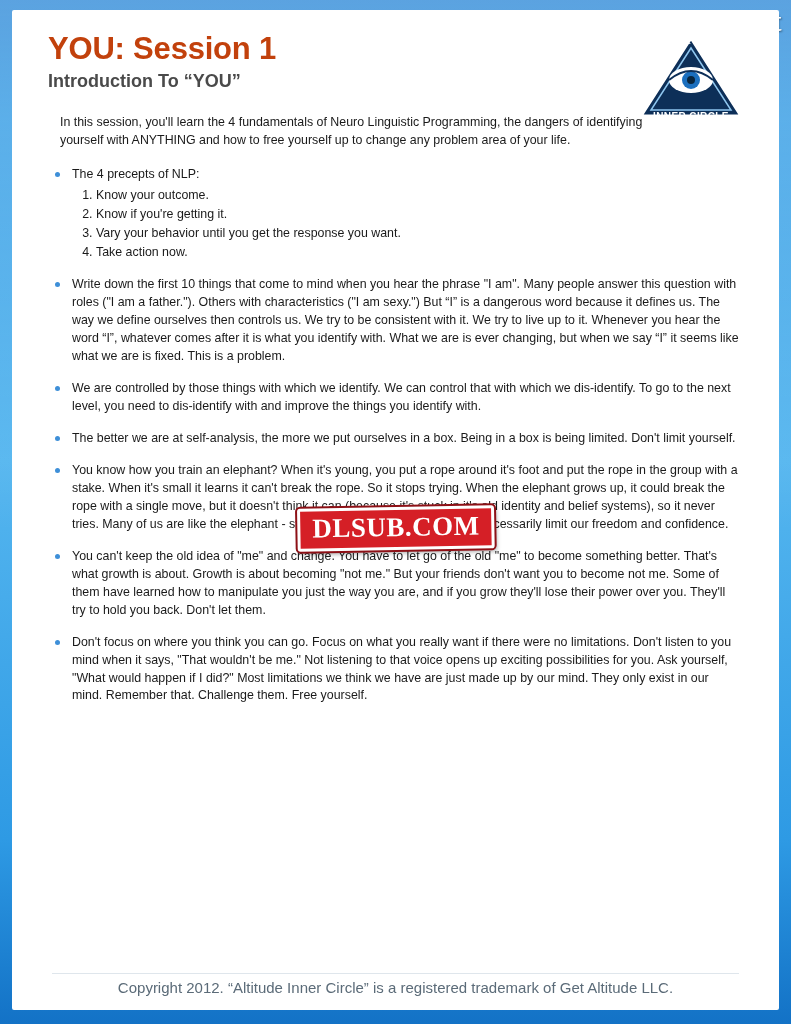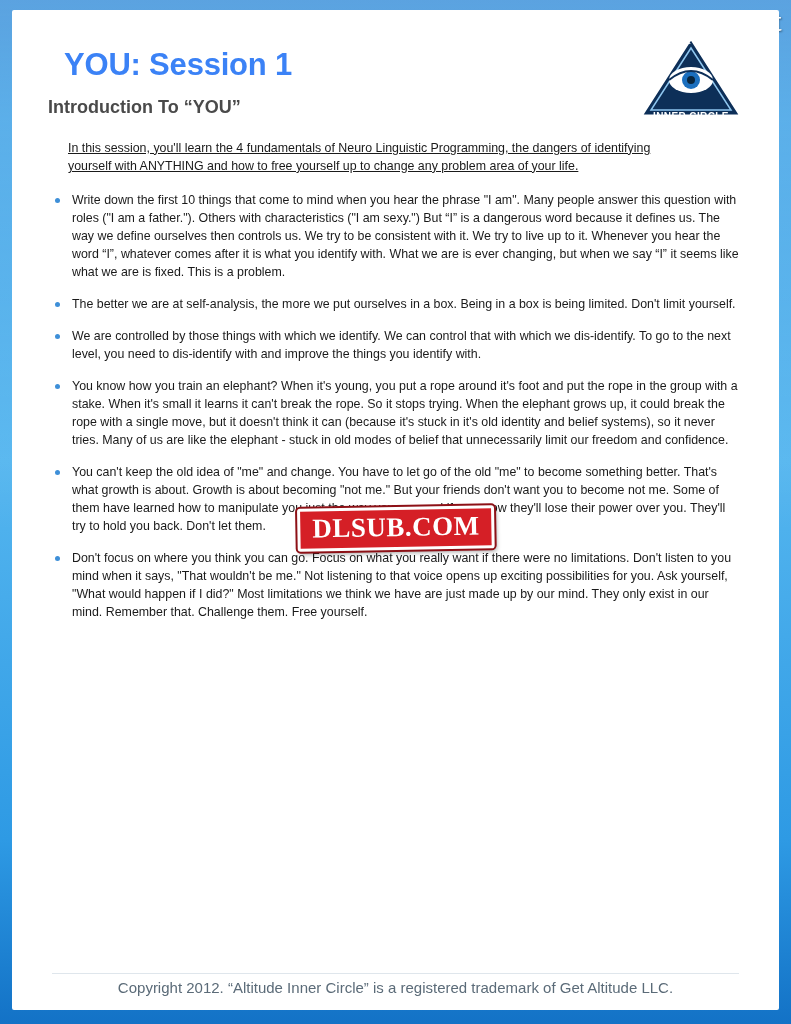--- a/index.html
+++ b/index.html
@@ -39,25 +39,25 @@
     background: linear-gradient(180deg, rgba(255,255,255,0.28), rgba(255,255,255,0));
     pointer-events: none;
   }
 
   
   .header {
     position: relative;
     padding: 22px 36px 6px 36px;
   }
   .title {
-    color: #3b82f6;
+    color: #c2410c;
     font-size: 31px;
     font-weight: bold;
     letter-spacing: -0.2px;
-    margin: 16px;
+    margin: 0;
     line-height: 1.1;
   }
   .subtitle {
     color: #4a4a4a;
     font-size: 18px;
     font-weight: bold;
     margin: 6px 0 0 0;
     line-height: 1.1;
   }
 
@@ -113,23 +113,22 @@
   }
 
   
   .content {
     padding: 4px 38px 0 40px;
     color: #1a1a1a;
     font-size: 12.4px;
     line-height: 1.45;
   }
   .intro {
-    margin: 12px 0 16px 16px;
+    margin: 12px 0 16px 8px;
     max-width: 600px;
-    text-decoration: underline;
   }
   ul.bullets {
     list-style: none;
     margin: 0;
     padding: 0;
   }
   ul.bullets > li {
     position: relative;
     padding-left: 20px;
     margin-bottom: 14px;
@@ -229,23 +228,32 @@
           </svg>
           <div class="logo-arc">ALTITUDE   QUALITY</div>
           <div class="logo-text">INNER CIRCLE</div>
         </div>
       </div>
     </div>
 
     <div class="content">
       <p class="intro">In this session, you'll learn the 4 fundamentals of Neuro Linguistic Programming, the dangers of identifying yourself with ANYTHING and how to free yourself up to change any problem area of your life.</p>
       <ul class="bullets">
+        <li>
+          <span>The 4 precepts of NLP:</span>
+          <ol class="sublist">
+            <li>Know your outcome.</li>
+            <li>Know if you're getting it.</li>
+            <li>Vary your behavior until you get the response you want.</li>
+            <li>Take action now.</li>
+          </ol>
+        </li>
         <li>Write down the first 10 things that come to mind when you hear the phrase "I am". Many people answer this question with roles ("I am a father."). Others with characteristics ("I am sexy.") But “I” is a dangerous word because it defines us. The way we define ourselves then controls us. We try to be consistent with it. We try to live up to it. Whenever you hear the word “I”, whatever comes after it is what you identify with. What we are is ever changing, but when we say “I” it seems like what we are is fixed. This is a problem.</li>
+        <li>We are controlled by those things with which we identify. We can control that with which we dis-identify. To go to the next level, you need to dis-identify with and improve the things you identify with.</li>
         <li>The better we are at self-analysis, the more we put ourselves in a box. Being in a box is being limited. Don't limit yourself.</li>
-        <li>We are controlled by those things with which we identify. We can control that with which we dis-identify. To go to the next level, you need to dis-identify with and improve the things you identify with.</li>
         <li>You know how you train an elephant? When it's young, you put a rope around it's foot and put the rope in the group with a stake. When it's small it learns it can't break the rope. So it stops trying. When the elephant grows up, it could break the rope with a single move, but it doesn't think it can (because it's stuck in it's old identity and belief systems), so it never tries. Many of us are like the elephant - stuck in old modes of belief that unnecessarily limit our freedom and confidence.</li>
         <li>You can't keep the old idea of "me" and change. You have to let go of the old "me" to become something better. That's what growth is about. Growth is about becoming "not me." But your friends don't want you to become not me. Some of them have learned how to manipulate you just the way you are, and if you grow they'll lose their power over you. They'll try to hold you back. Don't let them.</li>
         <li>Don't focus on where you think you can go. Focus on what you really want if there were no limitations. Don't listen to you mind when it says, "That wouldn't be me." Not listening to that voice opens up exciting possibilities for you. Ask yourself, "What would happen if I did?" Most limitations we think we have are just made up by our mind. They only exist in our mind. Remember that. Challenge them. Free yourself.</li>
       </ul>
     </div>
 
     <div class="footer-rule"></div>
     <div class="footer">Copyright 2012. “Altitude Inner Circle” is a registered trademark of Get Altitude LLC.</div>
 
     <div class="watermark-center">DLSUB.COM</div>

